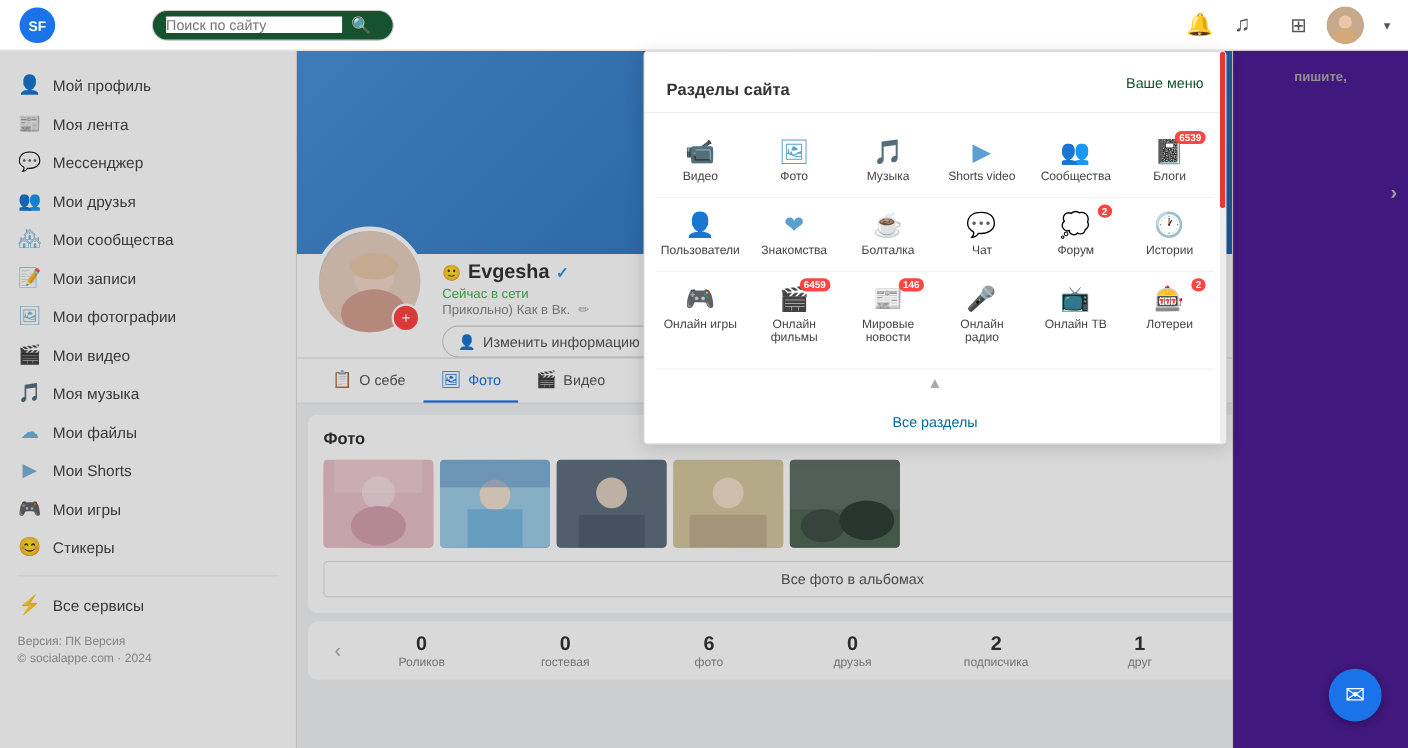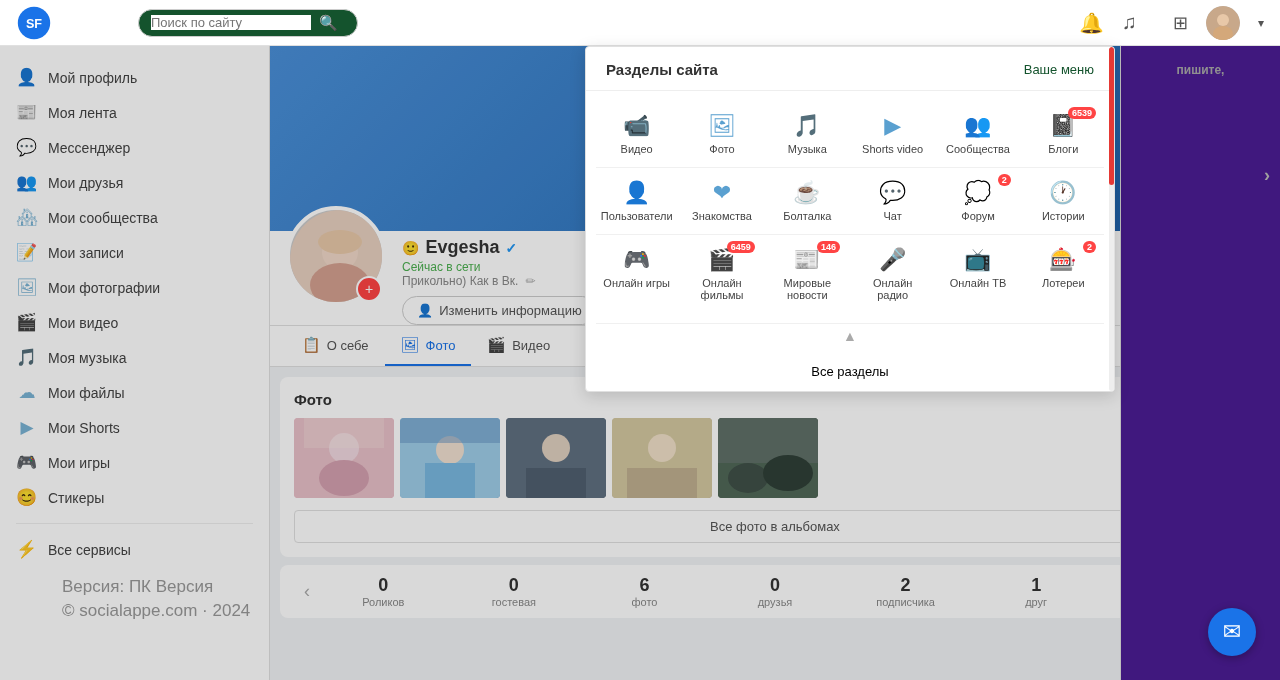--- a/index.html
+++ b/index.html
@@ -34,21 +34,21 @@
       width: 270px; background: #fff; border-right: 1px solid #e0e0e0;
       padding: 14px 0; overflow-y: auto; flex-shrink: 0;
     }
     .sidebar-title { font-size: 15px; font-weight: bold; color: #333; padding: 0 16px 10px; }
     .sidebar-item {
       display: flex; align-items: center; gap: 10px;
       padding: 7px 16px; cursor: pointer; color: #444; font-size: 14px;
     }
     .sidebar-item-icon { color: #7ab3d4; font-size: 17px; width: 22px; text-align: center; }
     .sidebar-divider { height: 1px; background: #eee; margin: 8px 16px; }
-    .sidebar-footer { padding: 10px 16px; font-size: 17px; color: #999; margin-left: 46px; }
+    .sidebar-footer { padding: 10px 16px; font-size: 11px; color: #999; }
 
     
     .main { flex: 1; overflow-y: auto; background: #f0f2f5; position: relative; }
 
     
     .profile-banner { width: 100%; height: 185px; background: linear-gradient(135deg, #4a90d9 0%, #1a5fa8 100%); position: relative; }
     .profile-info-bar {
       background: #fff; padding: 0 16px 0 16px;
       display: flex; align-items: center; gap: 16px;
       border-bottom: 1px solid #e0e0e0; min-height: 70px;
@@ -126,42 +126,42 @@
       position: absolute; top: 46px; left: 580px;
       width: 530px; background: #fff;
       border: 1px solid #e0e0e0; border-radius: 4px;
       box-shadow: 0 4px 16px rgba(0,0,0,0.15);
       z-index: 200; padding: 14px 0 0;
     }
     .dropdown-header {
       display: flex; justify-content: space-between; align-items: center;
       padding: 0 20px 12px; border-bottom: 1px solid #eee;
     }
-    .dropdown-header-title { font-size: 15px; font-weight: bold; color: #333; }
+    .dropdown-header-title { font-size: 15px; font-weight: bold; color: #333; margin-top: 12px; }
     .dropdown-header-link { font-size: 13px; color: #14532d; cursor: pointer; }
     .dropdown-grid {
       display: grid; grid-template-columns: repeat(6, 1fr);
       gap: 4px; padding: 14px 10px;
     }
     .dropdown-item {
       display: flex; flex-direction: column; align-items: center;
       gap: 4px; padding: 8px 4px; cursor: pointer; border-radius: 6px;
       position: relative;
     }
     .dropdown-item-icon { font-size: 22px; color: #5aa0d0; }
     .dropdown-item-label { font-size: 11px; color: #444; text-align: center; }
     .badge {
       position: absolute; top: 2px; right: 8px;
       background: #ff4444; color: #fff; font-size: 9px;
       border-radius: 8px; padding: 1px 4px; font-weight: bold;
     }
     .dropdown-divider { height: 1px; background: #f0f0f0; margin: 0 10px; }
     .dropdown-footer {
       text-align: center; padding: 12px; font-size: 13px;
-      color: #000000; cursor: pointer;
+      color: #0369a1; cursor: pointer;
     }
     .dropdown-close-row { display: flex; justify-content: center; padding: 4px 0 8px; }
     .dropdown-close { color: #aaa; font-size: 14px; cursor: pointer; }
 
     
     .dropdown-scroll-bar {
       position: absolute; right: 0; top: 0; bottom: 0; width: 5px;
       background: #eee; border-radius: 3px; overflow: hidden;
     }
     .dropdown-scroll-thumb {

